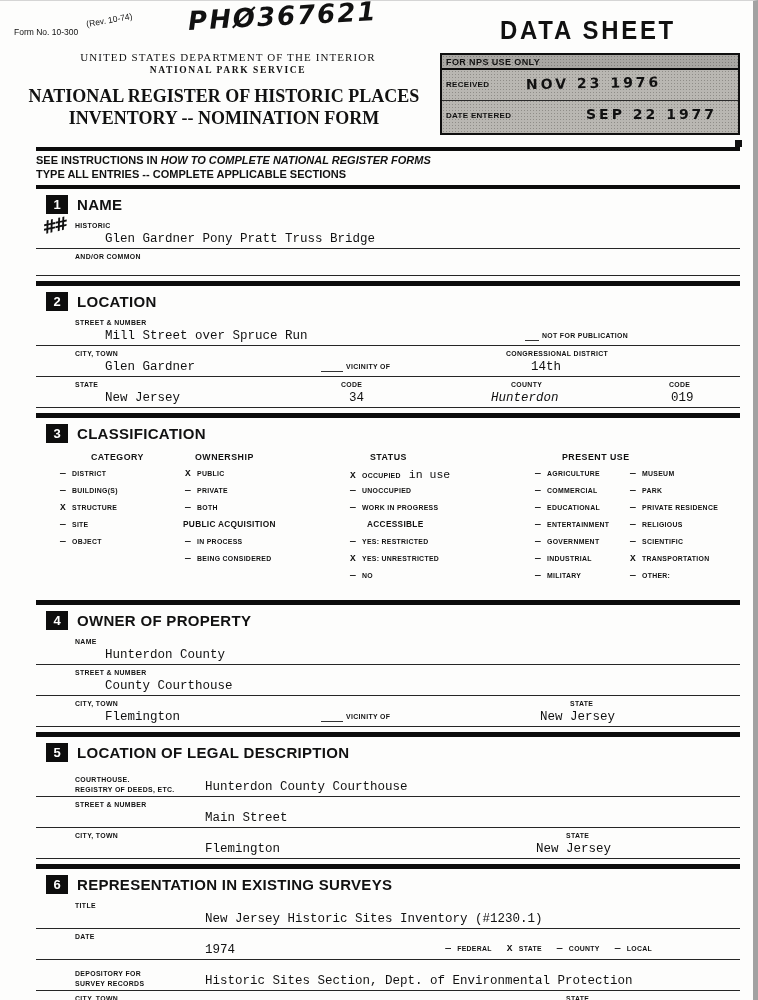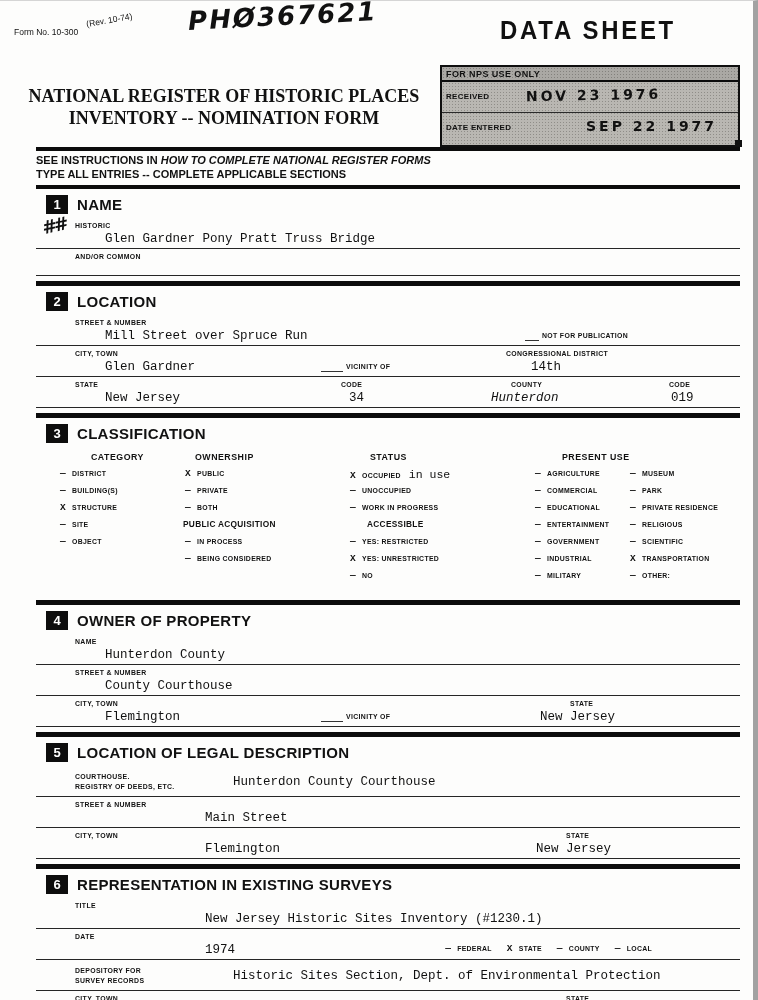--- a/index.html
+++ b/index.html
@@ -13,21 +13,21 @@
   .form-rev { position:absolute; left:86px; top:14px; font-size:8.5px; transform:rotate(-10deg); }
   .hand-id { position:absolute; left:188px; top:0px; font-family:"DejaVu Sans", sans-serif;
              font-style:italic; font-weight:bold; font-size:26px; letter-spacing:2px; transform:rotate(-3deg); }
   .dept { position:absolute; left:28px; top:50px; width:400px; text-align:center; }
   .dept1 { font-family:"Liberation Serif", serif; font-size:11px; letter-spacing:1.1px; }
   .dept2 { font-family:"Liberation Serif", serif; font-weight:bold; font-size:9.5px; letter-spacing:1.6px; margin-top:2px; }
   .main-title { position:absolute; left:0px; top:84px; width:448px; text-align:center;
                 font-family:"Liberation Serif", serif; font-weight:bold; font-size:18px; line-height:22px; }
   .data-sheet { position:absolute; left:500px; top:14px; font-weight:bold; font-size:26px;
                 letter-spacing:3px; transform:scaleX(.92); transform-origin:left; white-space:nowrap; }
-  .nps-box { position:absolute; left:440px; top:64px; width:300px; height:82px;
+  .nps-box { position:absolute; left:440px; top:52px; width:300px; height:82px;
              border:2px solid #0f0f0f; background-color:#b9b7b2;
              background-image:radial-gradient(circle, #8f8d88 .7px, transparent .9px); background-size:3px 3px; }
   .nps-bar { font-weight:bold; font-size:9px; letter-spacing:.4px; padding:2px 4px 1px;
              border-bottom:2px solid #0b0b0b; background:rgba(0,0,0,.08); }
   .nps-row { position:relative; height:31px; padding:3px 4px; }
   .nps-row.first { border-bottom:1.5px solid #2a2a2a; }
   .nps-lbl { font-weight:bold; font-size:8px; letter-spacing:.3px; }
   .stamp { position:absolute; font-family:"DejaVu Sans", sans-serif; font-weight:bold; font-size:14px;
            letter-spacing:3px; white-space:nowrap; }
   .stamp.s1 { left:84px; top:5px; transform:rotate(-1deg); }
@@ -82,36 +82,38 @@
   .mk { font-family:"Liberation Mono","DejaVu Sans Mono",monospace; font-weight:bold; font-size:9.5px; width:12px; flex:0 0 auto; }
   .ot { font-size:6.9px; font-weight:bold; letter-spacing:.3px; white-space:nowrap; }
   .note { font-family:"Liberation Mono","DejaVu Sans Mono",monospace; font-size:11.5px; margin-left:8px; }
   .subhead { font-size:8.3px; font-weight:bold; letter-spacing:.3px; height:17px; }
   .c2 .subhead { margin-left:13px; } .c3 .subhead { margin-left:45px; }
   .pu-row { display:flex; height:17px; }
   .pu-l { width:95px; margin-left:33px; } .pu-r { flex:1; }
   .pu-l .opt, .pu-r .opt { height:auto; }
 
   
-  .tall { min-height:31px; align-items:center;gap:28px; }
+  .tall { min-height:31px; align-items:flex-end; }
   .lab2 { margin-left:39px; width:130px; padding-bottom:1px; }
   .tall .val { padding-bottom:0; }
   .lvl { display:flex; align-items:flex-end; padding-bottom:5px; margin-right:88px; }
   .lvl .opt { height:auto; margin-left:15px; }
 </style>
 </head>
 <body>
 
 <div class="page">
 
   <div class="hdr">
     <div class="form-no">Form No. 10-300</div>
     <div class="form-rev">(Rev. 10-74)</div>
     <div class="hand-id">PHØ367621</div>
     <div class="dept">
+      <div class="dept1">UNITED STATES DEPARTMENT OF THE INTERIOR</div>
+      <div class="dept2">NATIONAL PARK SERVICE</div>
     </div>
     <div class="main-title">
       <div>NATIONAL REGISTER OF HISTORIC PLACES</div>
       <div>INVENTORY -- NOMINATION FORM</div>
     </div>
     <div class="data-sheet">DATA SHEET</div>
     <div class="nps-box">
       <div class="nps-bar">FOR NPS USE ONLY</div>
       <div class="nps-row first">
         <span class="nps-lbl">RECEIVED</span>

